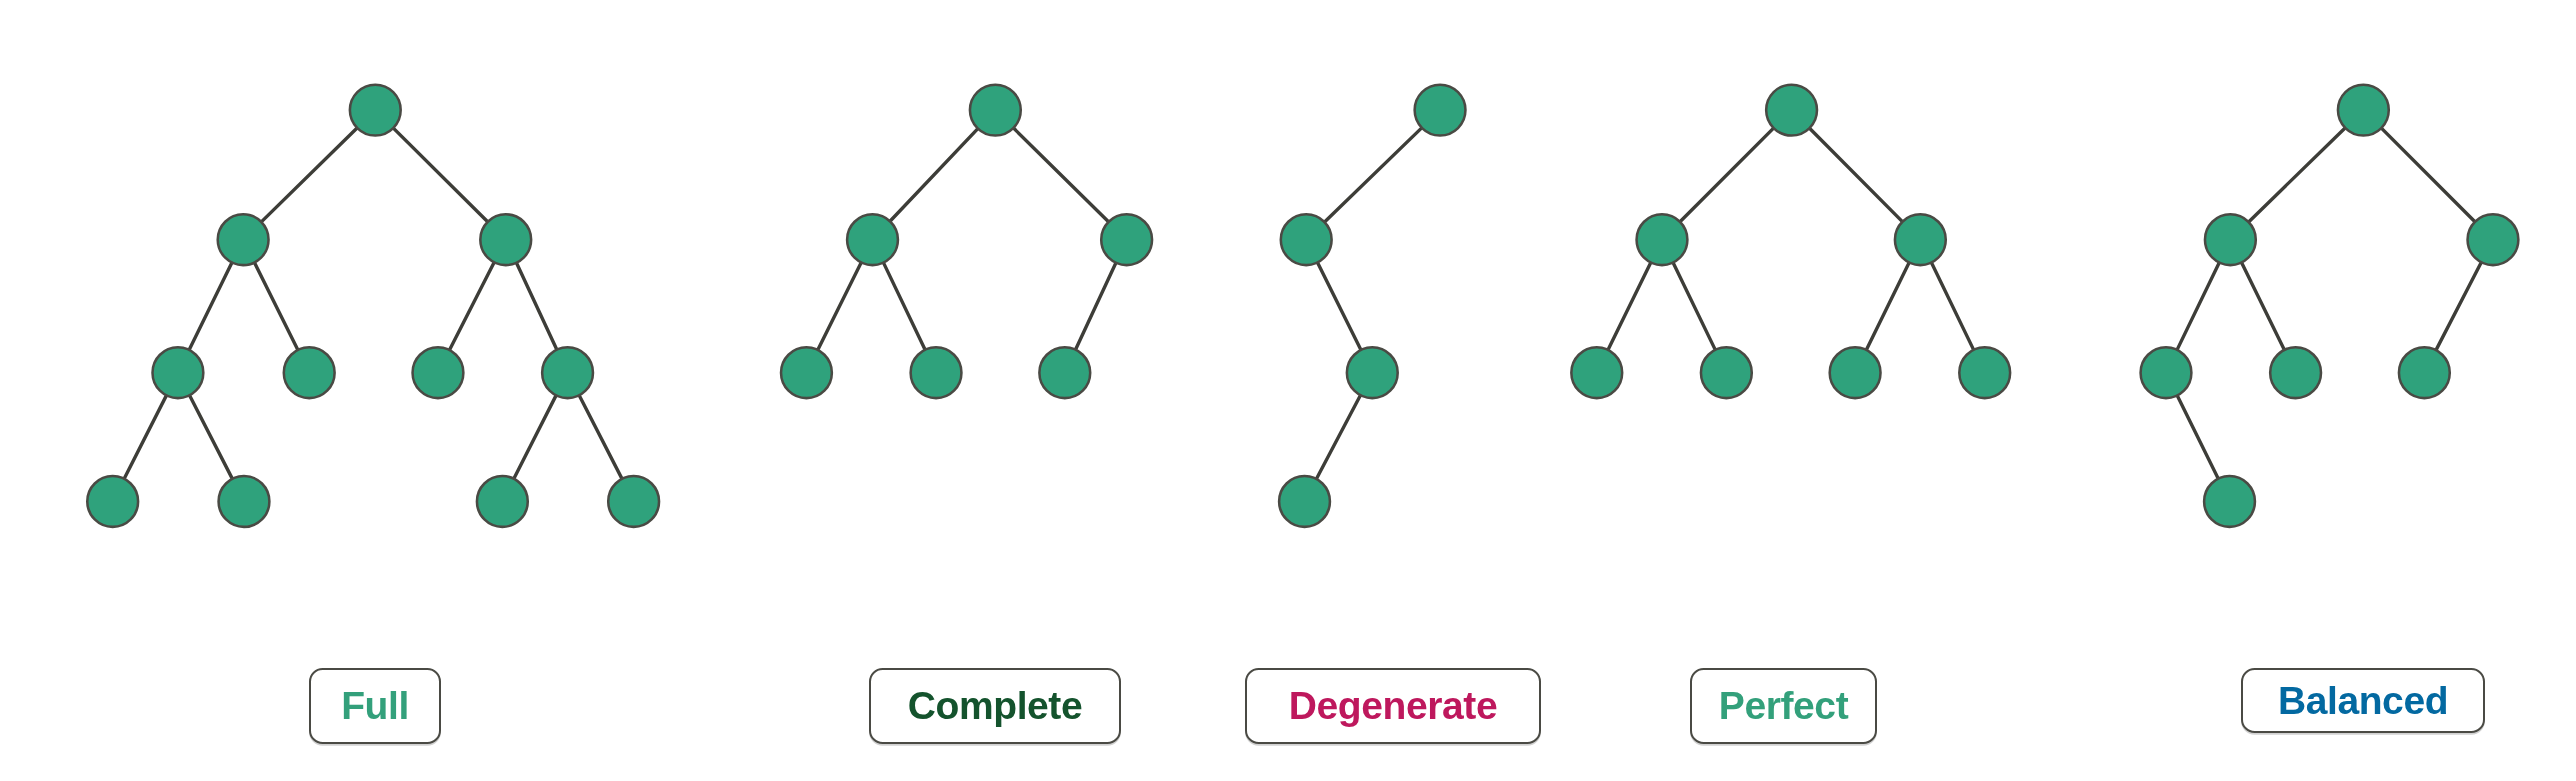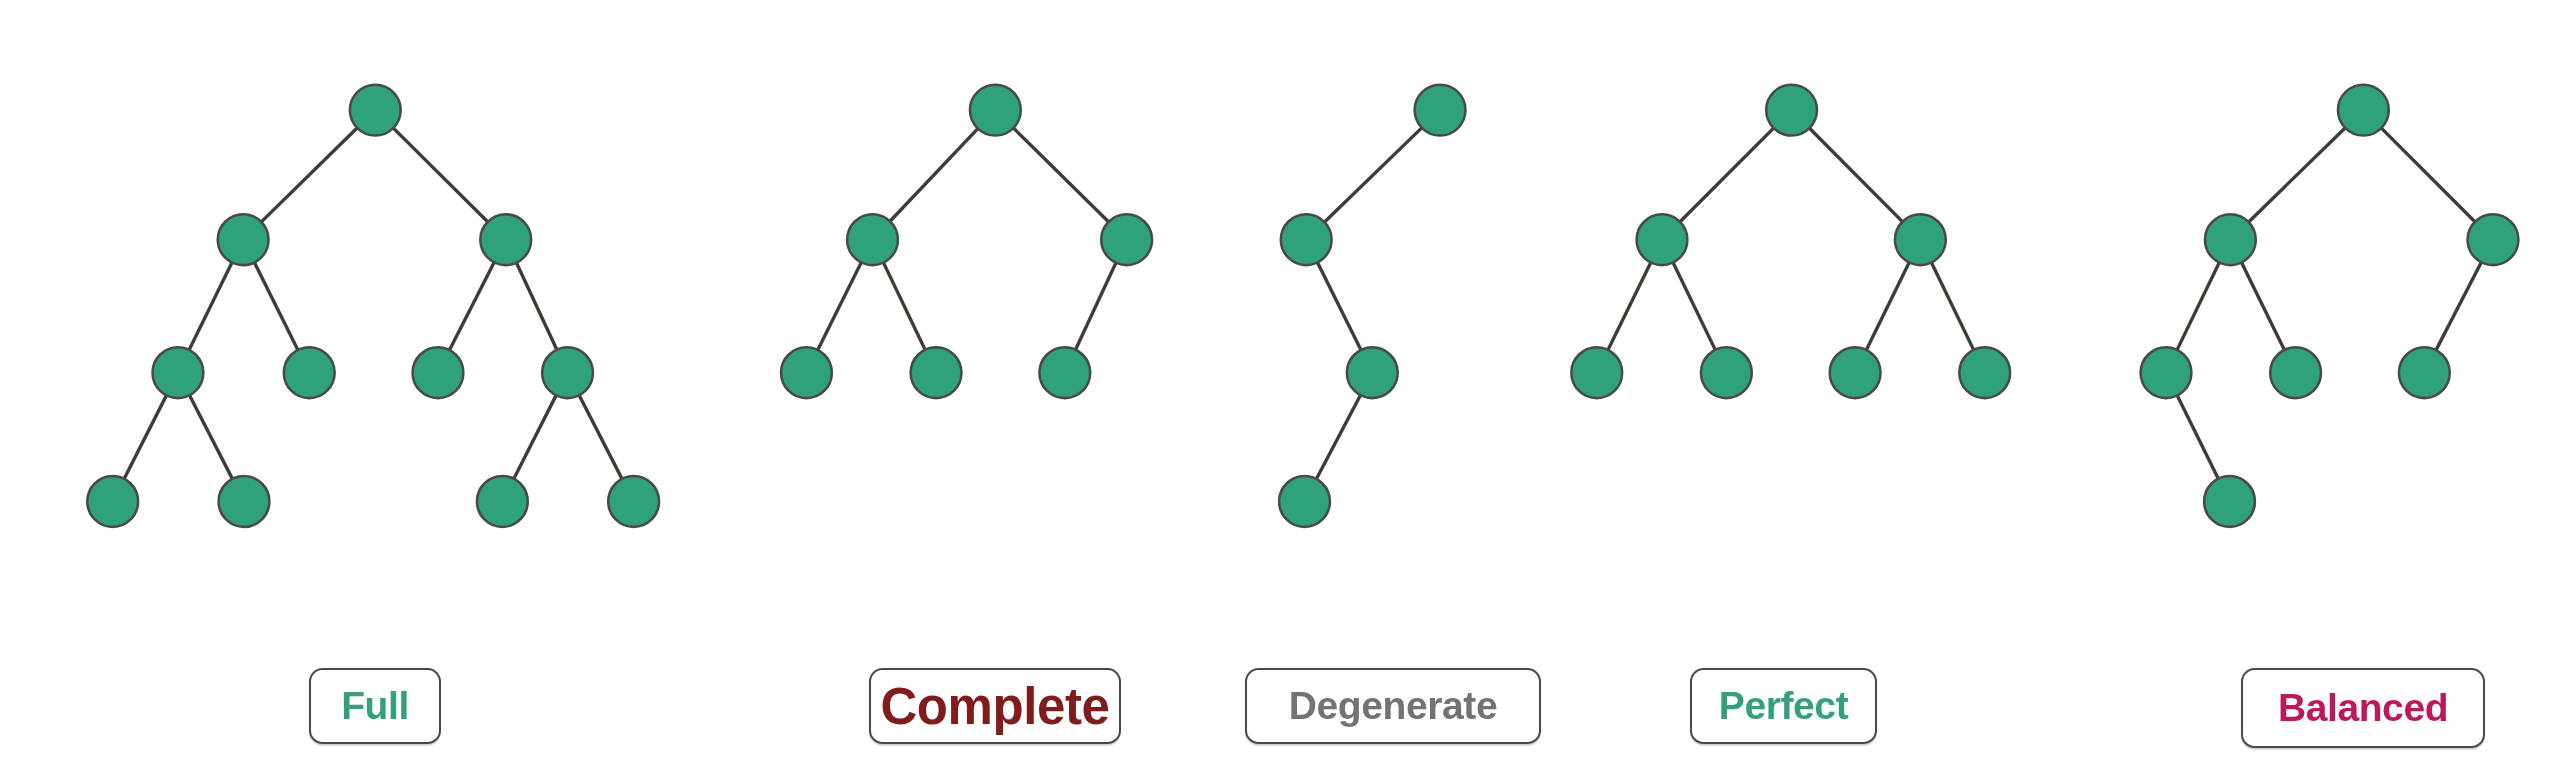--- a/index.html
+++ b/index.html
@@ -158,28 +158,28 @@
             <circle cx="2632" cy="592" r="30" fill="#2fa27c" stroke="#4a4a44" stroke-width="3" class="tree-node"></circle>
           </g>
         </g>
       </svg>
   </div>
 
   <div id="labels-layer">
       <div class="label-chip" style="left: 309px; top: 668px; width: 132px; height: 76px; font-size: 39px; color: rgb(51, 160, 123); border-color: rgb(74, 74, 68);">
         <span>Full</span>
       </div>
-      <div class="label-chip" style="left: 869px; top: 668px; width: 252px; height: 76px; font-size: 51px; color: #7f1d1d; border-color: rgb(74, 74, 68);">
+      <div class="label-chip" style="left: 869px; top: 668px; width: 252px; height: 76px; font-size: 39px; color: #14532d; border-color: rgb(74, 74, 68);">
         <span>Complete</span>
       </div>
-      <div class="label-chip" style="left: 1245px; top: 668px; width: 296px; height: 76px; font-size: 39px; color: #737373; border-color: rgb(74, 74, 68);">
+      <div class="label-chip" style="left: 1245px; top: 668px; width: 296px; height: 76px; font-size: 39px; color: #be185d; border-color: rgb(74, 74, 68);">
         <span>Degenerate</span>
       </div>
       <div class="label-chip" style="left: 1690px; top: 668px; width: 187px; height: 76px; font-size: 39px; color: rgb(51, 160, 123); border-color: rgb(74, 74, 68);">
         <span>Perfect</span>
       </div>
-      <div class="label-chip" style="left: 2241px; top: 668px; width: 244px; height: 80px; font-size: 39px; color: #be185d; border-color: rgb(74, 74, 68);">
+      <div class="label-chip" style="left: 2241px; top: 668px; width: 244px; height: 65px; font-size: 39px; color: #0369a1; border-color: rgb(74, 74, 68);">
         <span>Balanced</span>
       </div>
     </div>
 
 </div>
 
 
 </body></html>

